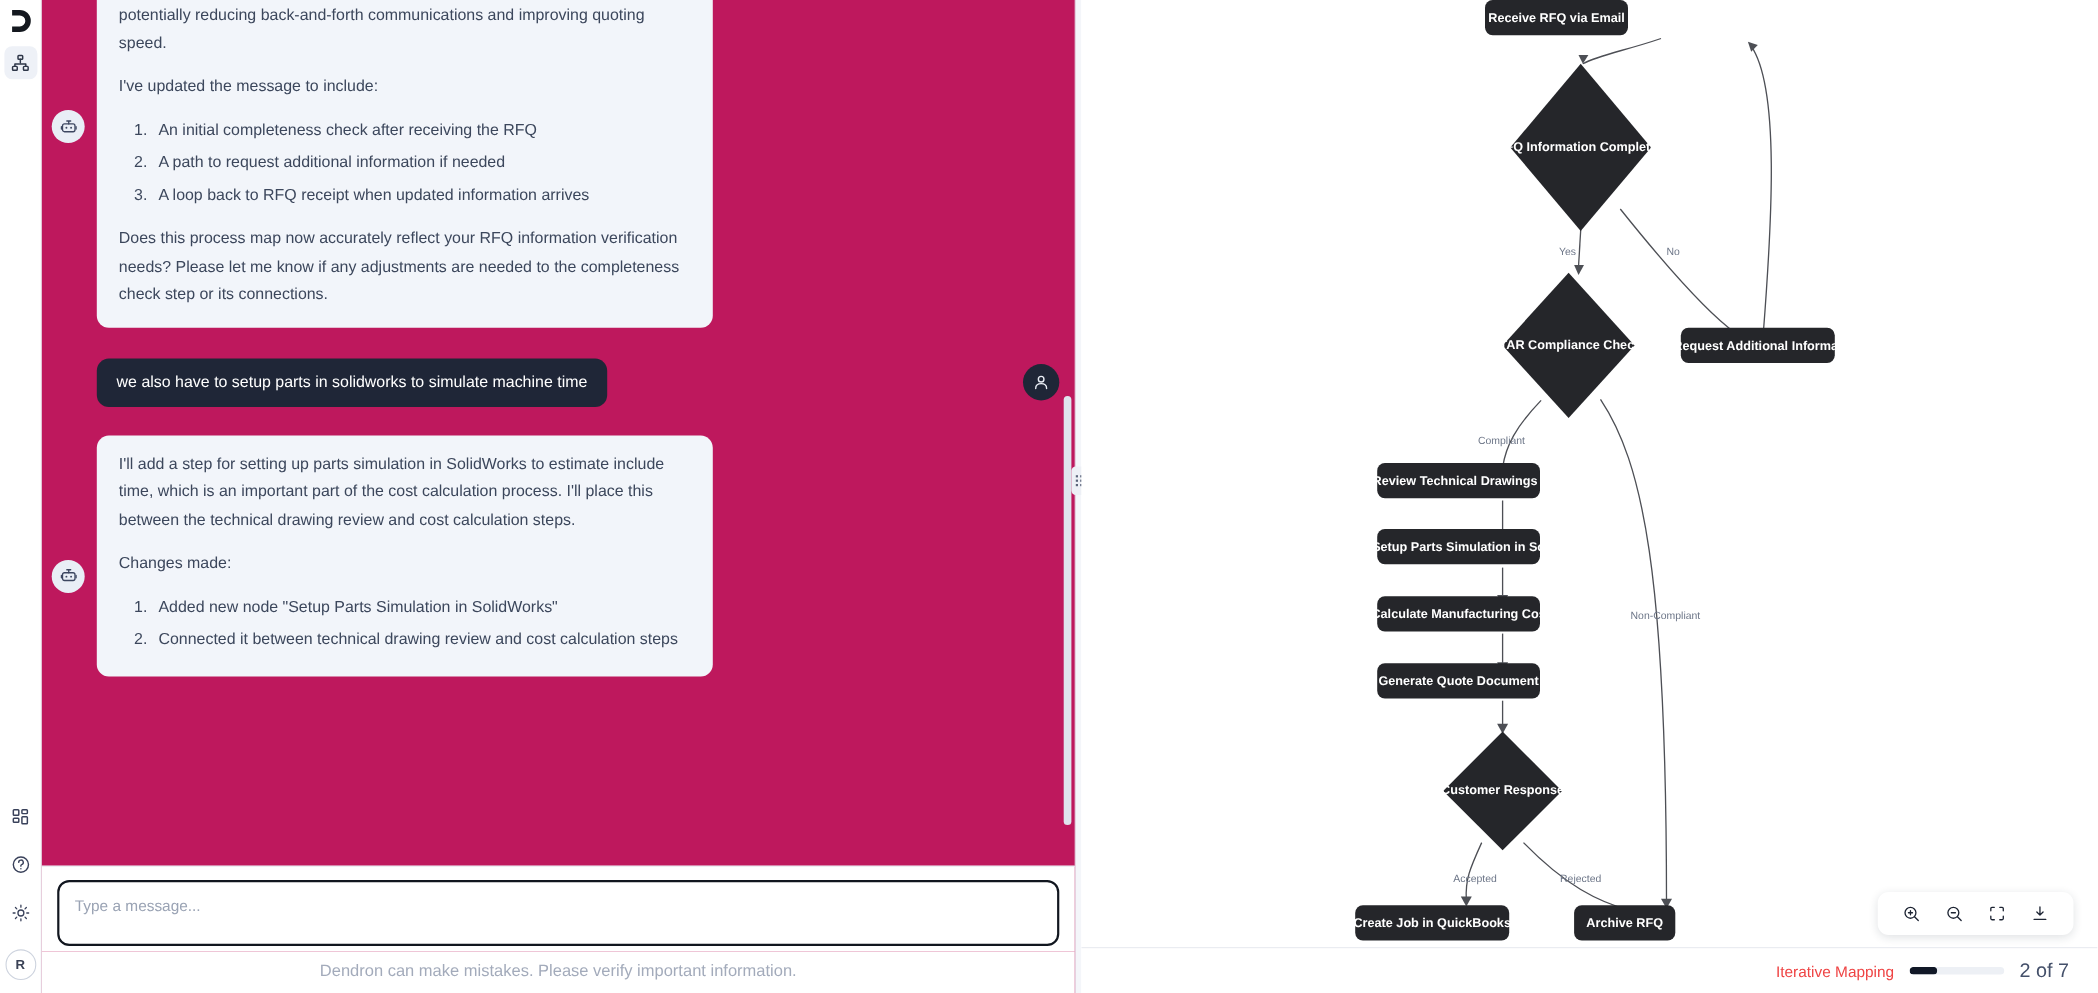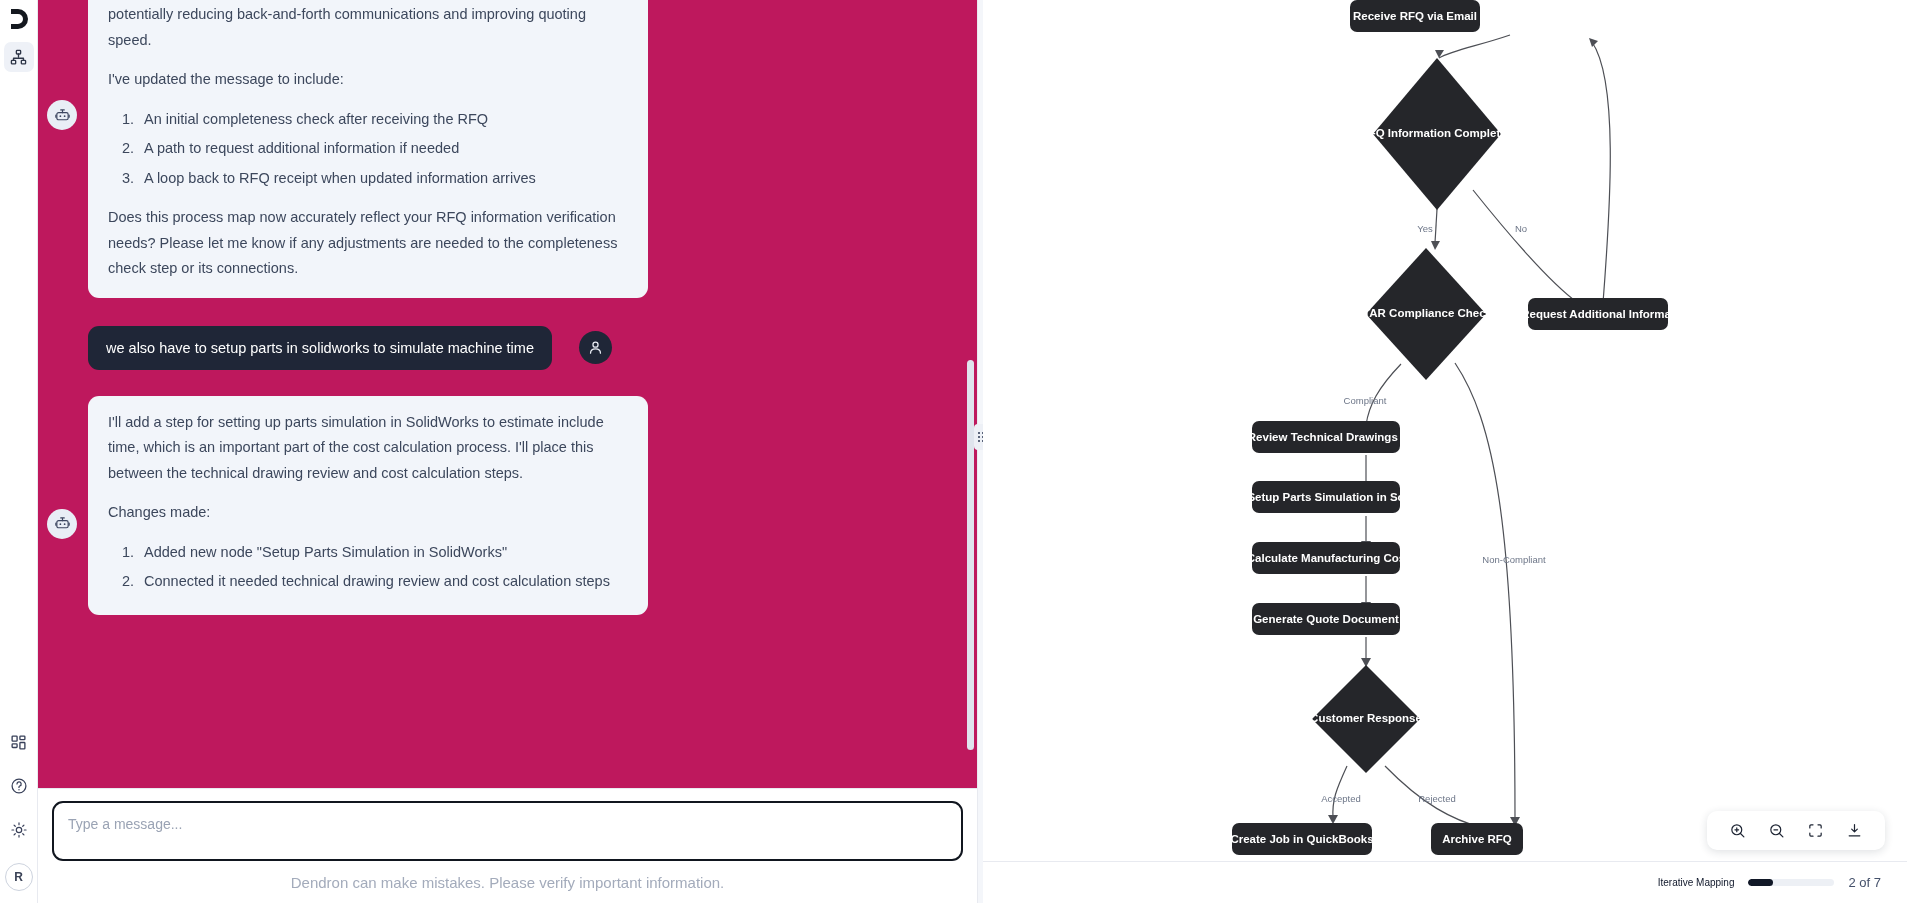--- a/index.html
+++ b/index.html
@@ -50,21 +50,21 @@
     position: relative;
   }
   .chat-scroll {
     flex: 1 1 auto;
     overflow: hidden;
     padding: 0 14px 0 50px;
     position: relative;
   }
   .msg-row { display: flex; align-items: flex-start; position: relative; }
   .msg-row.assistant { justify-content: flex-start; }
-  .msg-row.user { justify-content: flex-start; align-items: center; gap: 16px; }
+  .msg-row.user { justify-content: space-between; align-items: center; gap: 16px; }
 
   .bot-avatar {
     position: absolute; left: -41px;
     width: 30px; height: 30px; border-radius: 50%;
     background: #e9eef6;
     display: flex; align-items: center; justify-content: center;
     color: #404a60;
   }
   .user-avatar {
     width: 33px; height: 33px; border-radius: 50%;
@@ -178,30 +178,30 @@
   .tool-icon { color: #1d2433; display: flex; align-items: center; justify-content: center; }
 
   
   .status-bar {
     position: absolute; left: 0; right: 0; bottom: 0; height: 42px;
     border-top: 1px solid #e8eaf0;
     display: flex; align-items: center; justify-content: flex-end;
     gap: 14px; padding-right: 26px;
     background: #ffffff;
   }
-  .status-label { font-size: 10px; color: #0f172a; }
+  .status-label { font-size: 14px; color: #ef4444; }
   .progress-track {
     width: 86px; height: 7px; border-radius: 4px; background: #edf0f5;
     position: relative; overflow: hidden;
   }
   .progress-fill {
     position: absolute; left: 0; top: 0; bottom: 0;
     width: 29%; background: #111827; border-radius: 4px;
   }
-  .status-count { font-size: 13px; color: #44506a; }
+  .status-count { font-size: 18px; color: #44506a; }
 </style>
 </head>
 <body>
 
 <div class="app">
 
   <nav class="rail">
     <div class="rail-logo">
       <svg width="26" height="26" viewBox="0 0 26 26" aria-hidden="true">
         <path d="M5 3 H12 A10 10 0 0 1 12 23 H5 V18 H12 A5 5 0 0 0 12 8 H5 Z" fill="#14181f"></path>
@@ -288,21 +288,21 @@
             <circle cx="9" cy="13" r="1.25" fill="#3c4660" stroke="none"></circle>
             <circle cx="15" cy="13" r="1.25" fill="#3c4660" stroke="none"></circle>
             <path d="M2.6 11.5v3M21.4 11.5v3"></path>
           </svg>
         </div>
         <div class="bubble-assistant">
           <p>I'll add a step for setting up parts simulation in SolidWorks to estimate include time, which is an important part of the cost calculation process. I'll place this between the technical drawing review and cost calculation steps.</p>
           <p>Changes made:</p>
           <ol>
             <li>Added new node "Setup Parts Simulation in SolidWorks"</li>
-            <li>Connected it needed technical drawing review and cost calculation steps</li>
+            <li>Connected it between technical drawing review and cost calculation steps</li>
           </ol>
         </div>
       </div>
 
       <div class="chat-scrollbar"></div>
     </div>
 
     <div class="composer-wrap">
       <textarea class="composer" placeholder="Type a message..." style=""></textarea>
     </div>

